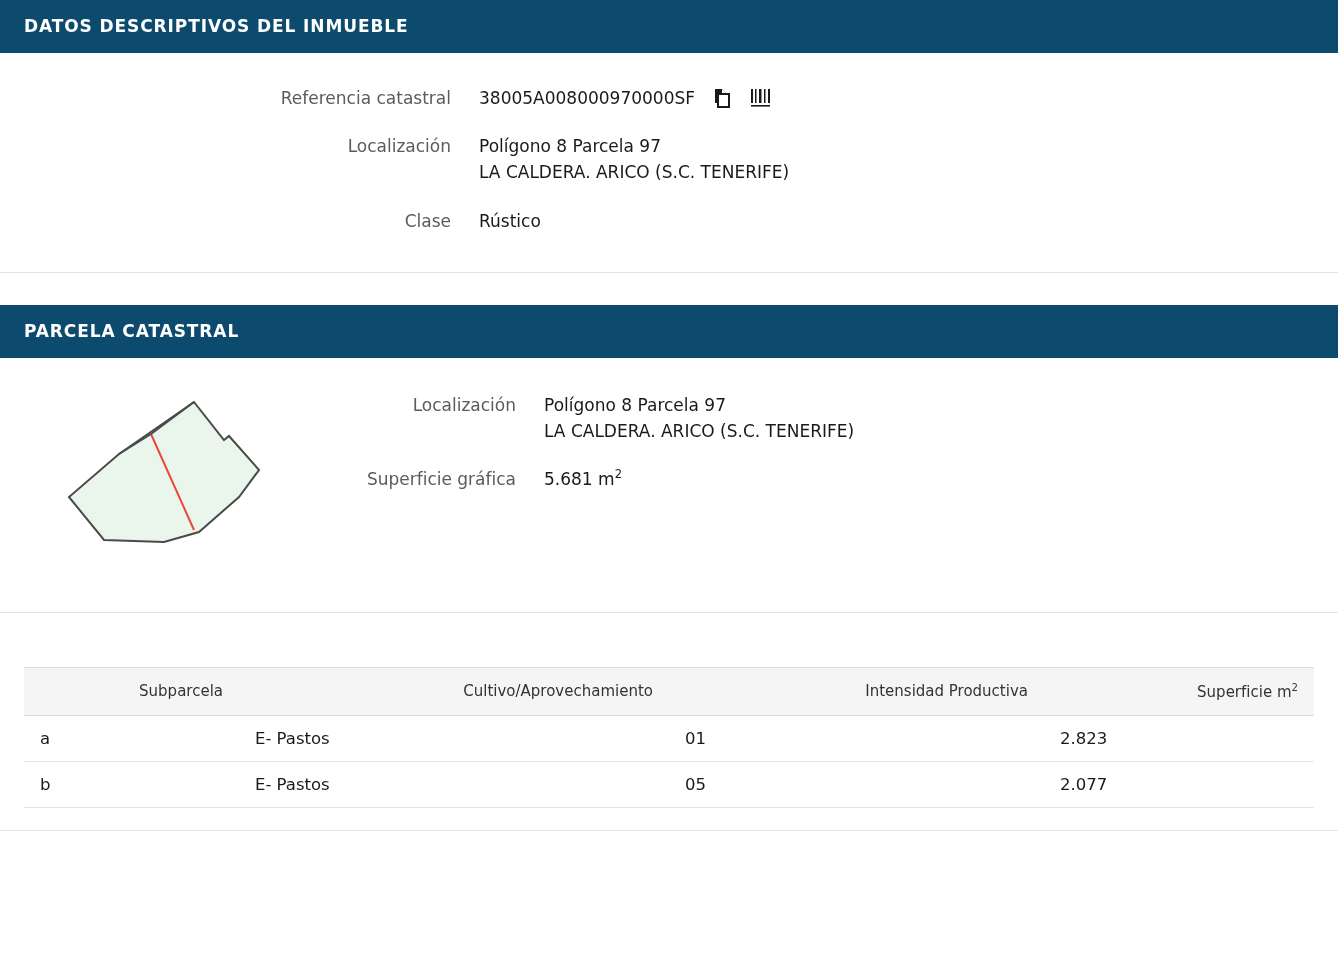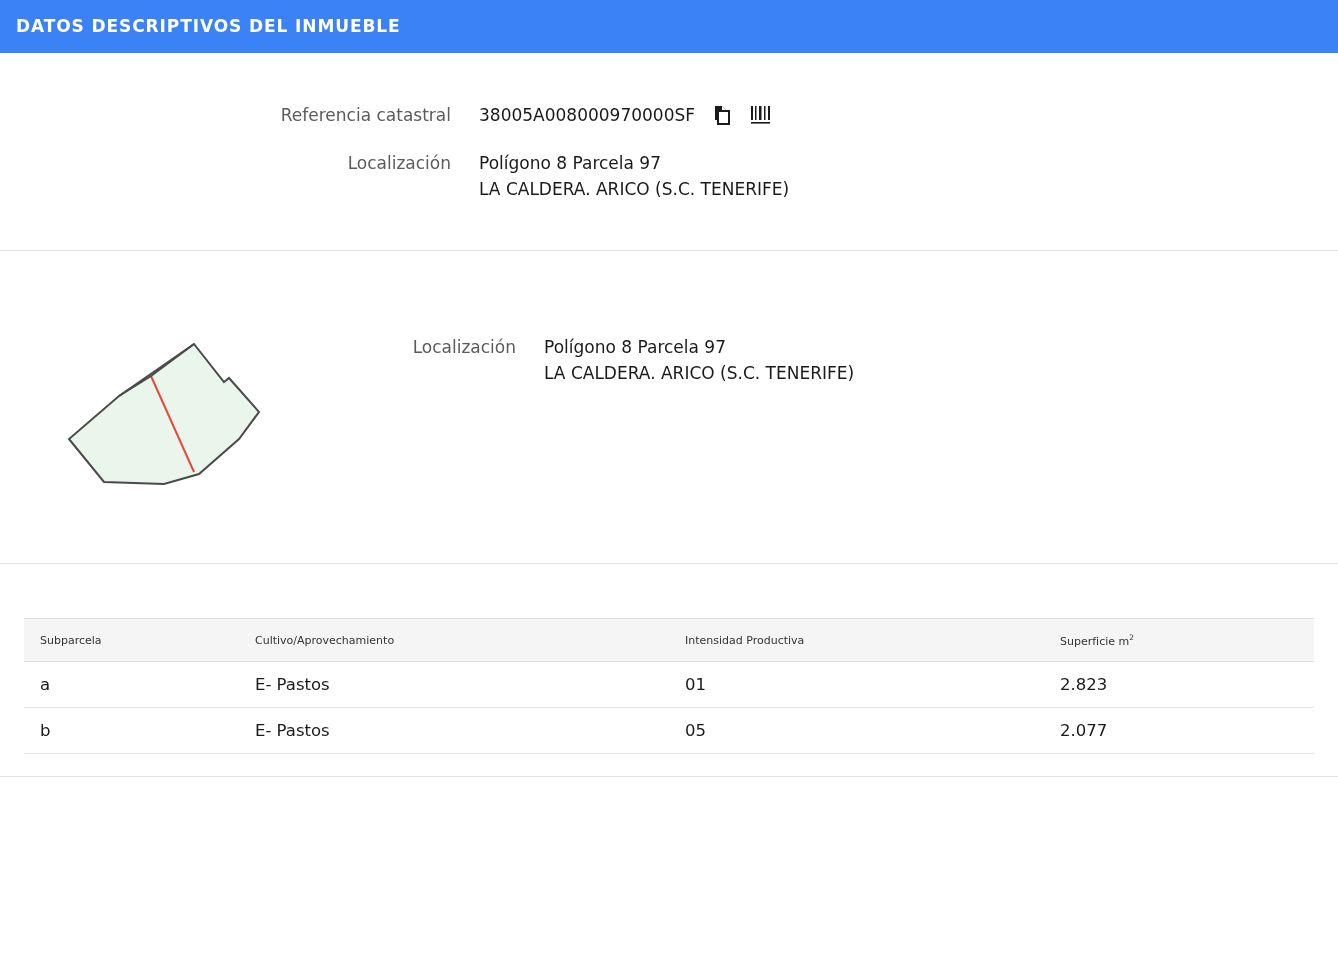--- a/index.html
+++ b/index.html
@@ -13,33 +13,32 @@
   }
   .page {
     width: 1338px;
     min-height: 960px;
     position: relative;
     background: #ffffff;
   }
 
   
   .section-bar {
-    background: #3b82f6;
+    background: #0c4a6e;
     color: #ffffff;
     font-weight: bold;
     font-size: 17px;
     letter-spacing: 0.9px;
-    padding: 17px 0 17px 16px;
+    padding: 17px 0 17px 24px;
     line-height: 1.1;
   }
 
   
   .section-body {
-    padding: 9px 24px;
-    margin-top: 8px;
+    padding: 0 24px;
   }
 
   .divider {
     border-bottom: 1px solid #e2e2e2;
   }
 
   
   .kv-table {
     border-collapse: collapse;
     width: 100%;
@@ -114,22 +113,22 @@
   }
   table.data {
     width: 100%;
     border-collapse: collapse;
     font-size: 16px;
   }
   table.data thead th {
     background: #f5f5f5;
     color: #333333;
     font-weight: normal;
-    text-align: left;
-    font-size: 11px;
+    text-align: right;
+    font-size: 15px;
     padding: 14px 16px;
     border-top: 1px solid #dcdcdc;
     border-bottom: 1px solid #dcdcdc;
   }
   table.data tbody td {
     padding: 13px 16px;
     border-bottom: 1px solid #e4e4e4;
     color: #1a1a1a;
     font-size: 16.5px;
   }
@@ -174,47 +173,58 @@
           </span>
         </td>
       </tr>
       <tr>
         <td class="kv-label">Localización</td>
         <td class="kv-value">
           <div>Polígono 8 Parcela 97</div>
           <div>LA CALDERA. ARICO (S.C. TENERIFE)</div>
         </td>
       </tr>
+      <tr>
+        <td class="kv-label">Clase</td>
+        <td class="kv-value">Rústico</td>
+      </tr>
     </tbody>
       </table>
     <div class="block-spacer-bottom"></div>
   </div>
   <div class="divider"></div>
 
   <div style="height:32px"></div>
 
+  <div class="section-bar">PARCELA CATASTRAL</div>
 
   <div class="section-body">
     <div class="parcela-flex">
       <div class="parcel-map">
         <svg width="230" height="170" viewBox="0 0 230 170" aria-hidden="true">
           <polygon points="135,10 165,48 170,44 200,78 180,105 140,140 105,150 45,148 10,105 60,62" fill="#eaf6ec" stroke="#4a4a4a" stroke-width="2"></polygon>
           <path d="M92,42 L135,138" stroke="#e8483a" stroke-width="2" fill="none"></path>
           <path d="M60,62 L92,42 L135,10" stroke="#4a4a4a" stroke-width="2" fill="none"></path>
         </svg>
       </div>
       <table class="kv-table parcela-kv">
         <tbody>
             <tr>
           <td class="kv-label">Localización</td>
           <td class="kv-value">
             <div>Polígono 8 Parcela 97</div>
             <div>LA CALDERA. ARICO (S.C. TENERIFE)</div>
           </td>
         </tr>
+        <tr>
+          <td class="kv-label">Superficie gráfica</td>
+          <td class="kv-value">
+            <span>5.681 m</span><sup>2</sup>
+          </td>
+        </tr>
       </tbody>
         </table>
     </div>
   </div>
   <div class="divider"></div>
 
   <div style="height:32px"></div>
 
 
   <div class="table-wrap">

